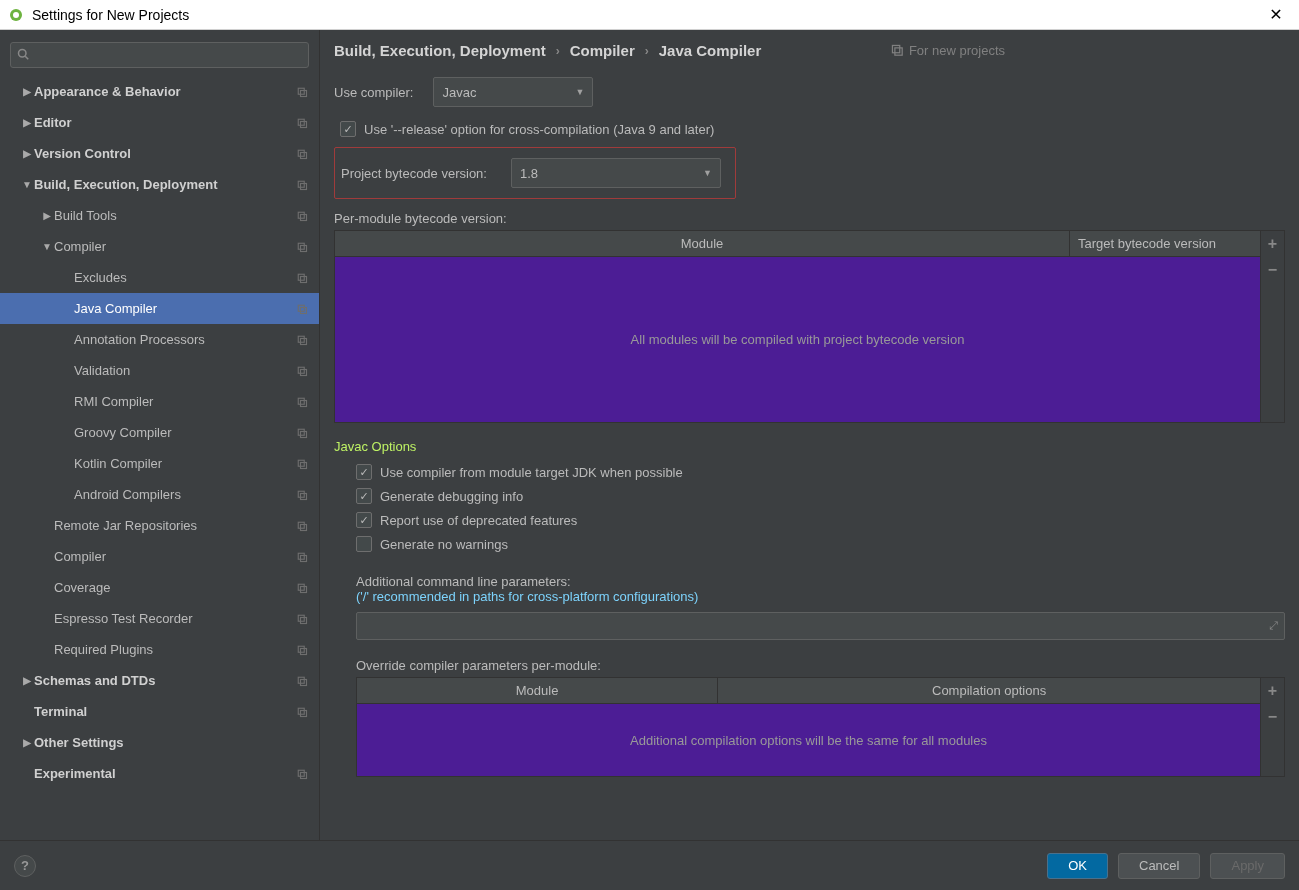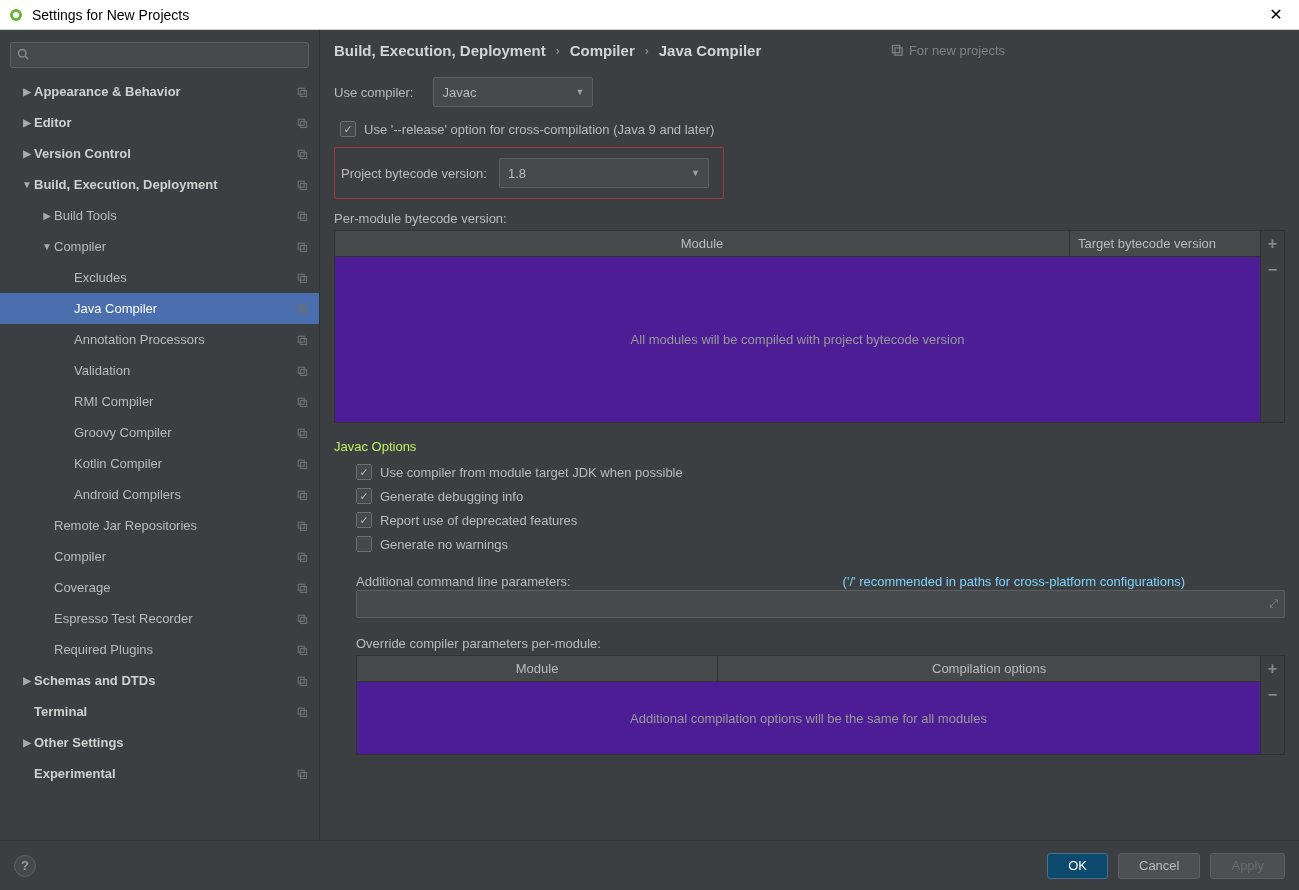--- a/index.html
+++ b/index.html
@@ -189,21 +189,21 @@
       font-size: 11px;
     }
     .chk.checked::after { content: "✓"; }
 
     .redbox {
       border: 1px solid #a03b3b;
       padding: 10px 14px 10px 6px;
       margin-bottom: 10px;
       display: inline-flex;
       align-items: center;
-      gap: 12px;
+      gap: 24px;
       border-radius: 2px;
     }
     .redbox .combo { width: 210px; justify-content: space-between; }
 
     .section-label { margin-bottom: 4px; margin-top: 2px; color: #bbb; }
     .table-wrap {
       display: flex;
       border: 1px solid #323232;
       margin-bottom: 16px;
     }
@@ -257,22 +257,23 @@
     }
     .javac-opts {
       margin-left: 22px;
       margin-bottom: 14px;
     }
     .javac-opts .checkbox-row { margin-left: 0; margin-bottom: 8px; }
 
     .param-row {
       display: flex;
       justify-content: space-between;
-      margin-bottom: 1px;
+      margin-bottom: 8px;
       margin-left: 22px;
+      flex-direction: column;
     }
     .hint { color: #7dd3fc; }
     .text-input-full {
       margin-left: 22px;
       height: 28px;
       background: #45494a;
       border: 1px solid #5e6060;
       border-radius: 2px;
       margin-bottom: 16px;
       position: relative;
@@ -310,21 +311,21 @@
       height: 26px;
       padding: 0 20px;
       border: 1px solid #5e6060;
       background: #4c5052;
       color: #bbb;
       border-radius: 3px;
       cursor: pointer;
       font-size: 13px;
     }
     .btn.primary {
-      background: #0c4a6e;
+      background: #0369a1;
       border-color: #4a708b;
       color: #fff;
     }
     .btn.disabled { color: #6a6a6a; }
   </style>
 </head>
 <body>
 
 <div class="titlebar">
   <span class="titlebar-icon">

